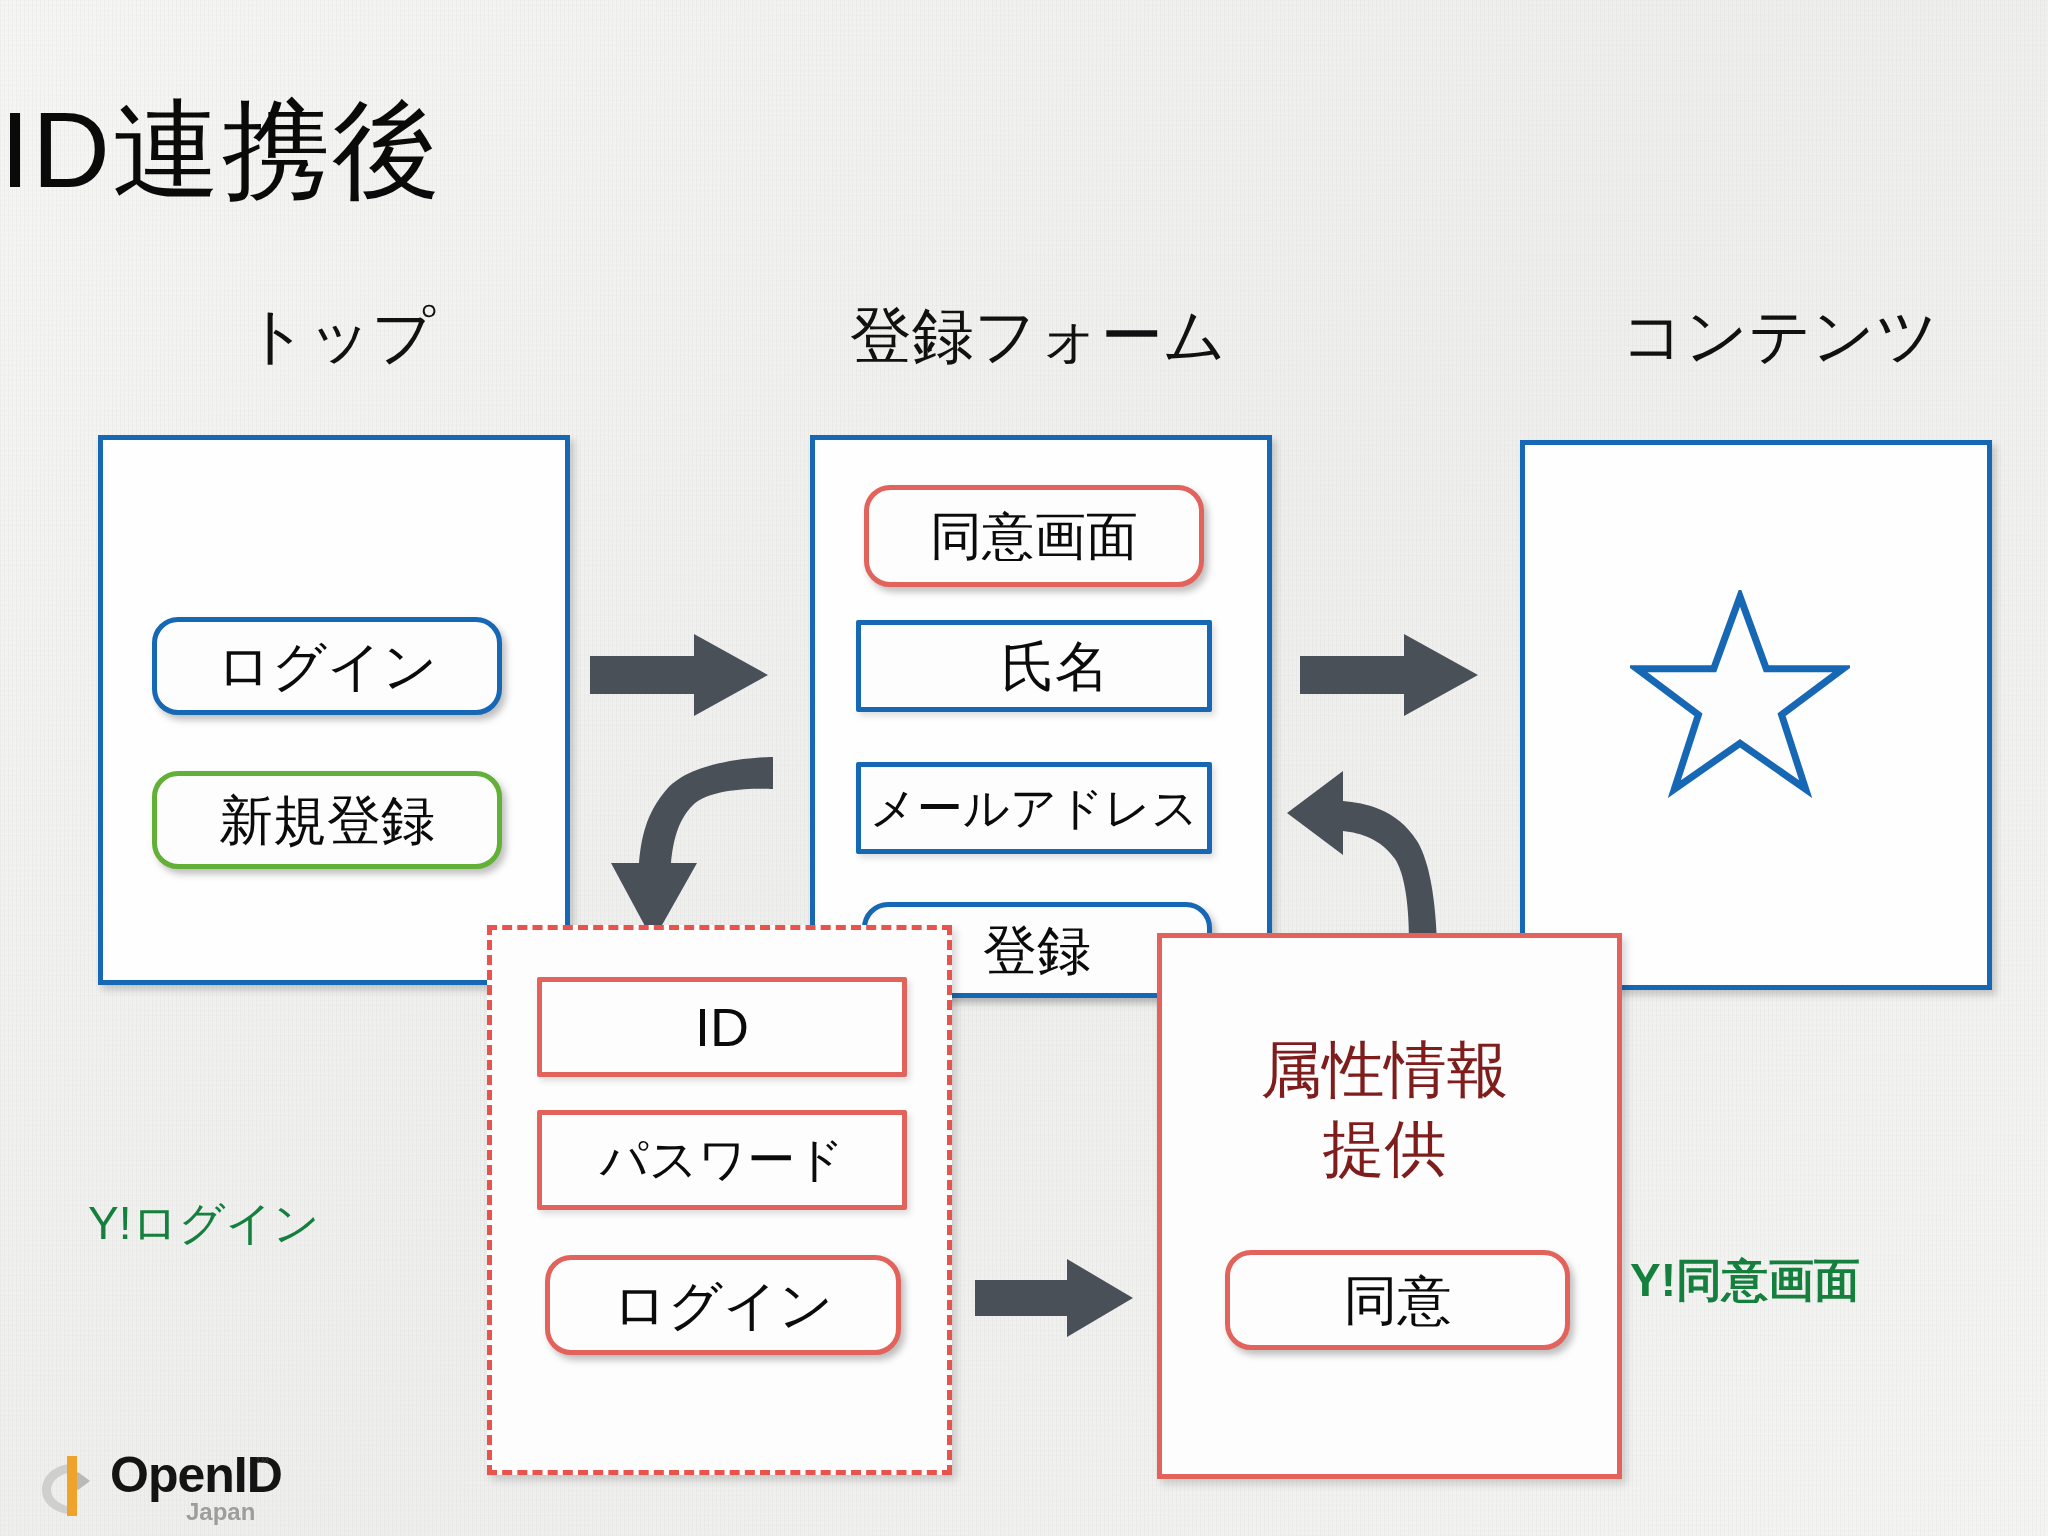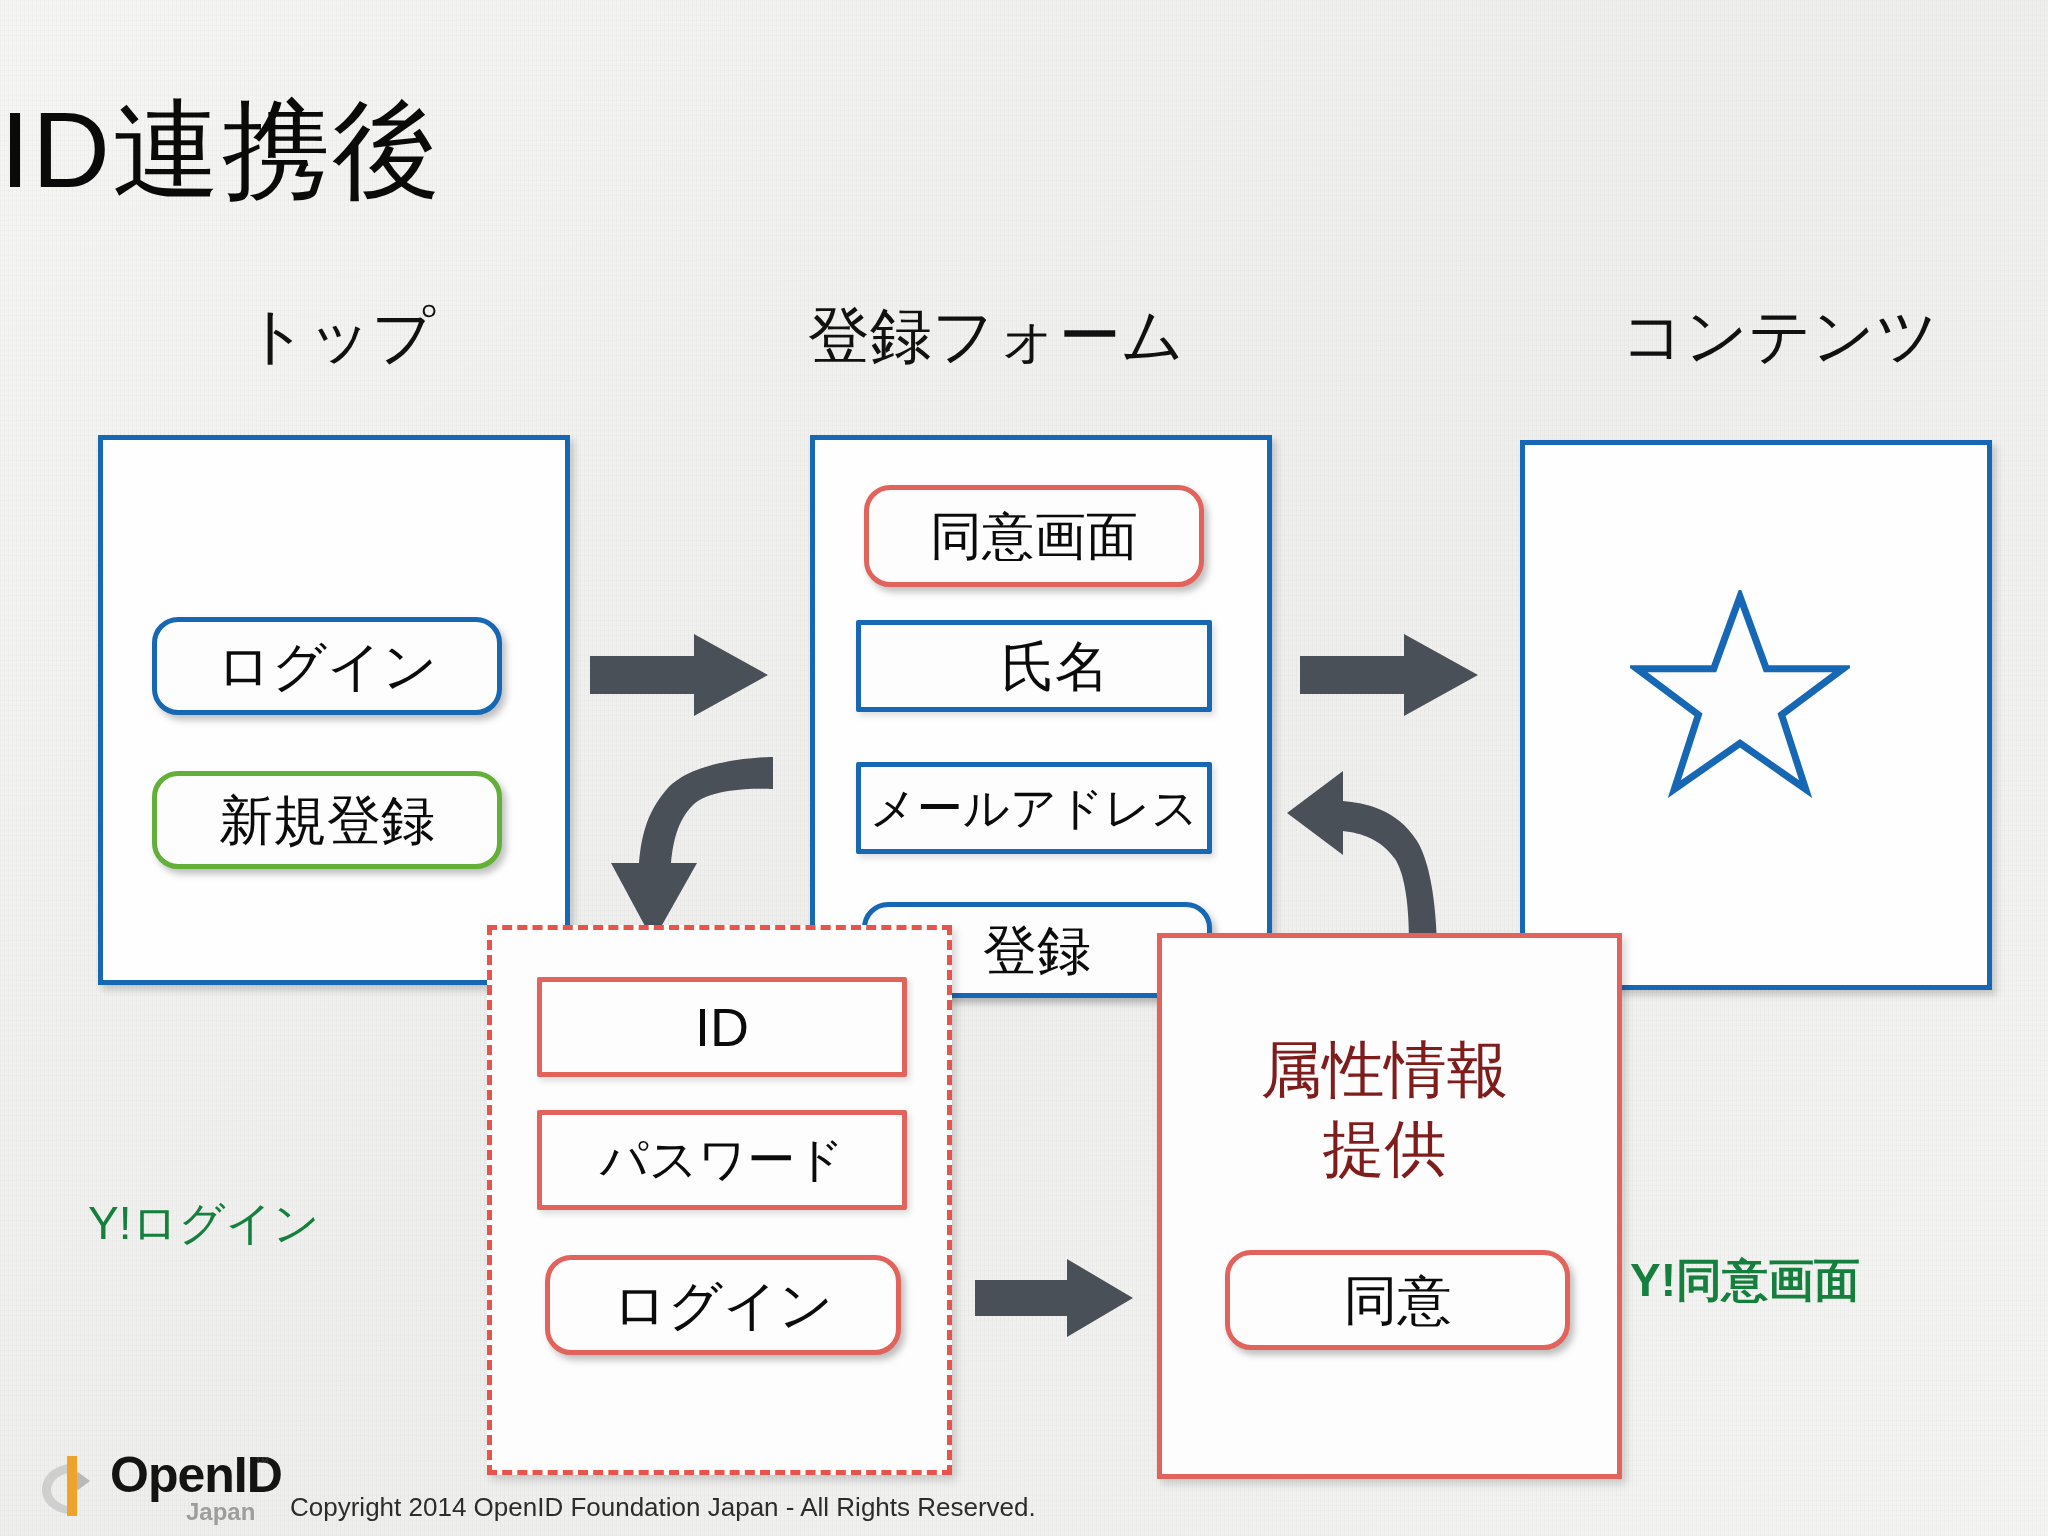--- a/index.html
+++ b/index.html
@@ -26,21 +26,21 @@
     left:0;top:88px;width:2048px;
     font-size:108px;line-height:1.15;font-weight:400;letter-spacing:2px;
     color:#0a0a0a;
   }
 
   
   .col-caption{
     font-size:62px;line-height:1;font-weight:400;color:#111;text-align:center;
   }
   #caption-top{left:100px;top:305px;width:480px;}
-  #caption-form{left:726px;top:305px;width:540px;}
+  #caption-form{left:768px;top:305px;width:540px;}
   #caption-contents{left:1520px;top:305px;width:520px;}
 
   
   .corner-caption{font-size:46px;line-height:1;color:#15803d;}
   #caption-ylogin{left:88px;top:1200px;}
   #caption-yconsent{left:1630px;top:1257px;font-weight:bold;}
 
   
   .screen{
     background:#fefefe;
@@ -193,14 +193,13 @@
   <div id="openid-logo">
     <svg id="openid-mark" viewBox="0 0 66 64">
       <path d="M30,10 C14,13 4,23 4,36 C4,48 14,57 29,60 L29,52 C19,49 13,43 13,36 C13,28 20,21 30,19 Z" fill="#cfcfcf"></path>
       <path d="M34,22 L40,18 L52,27 L40,36 L34,32 Z" fill="#b9b9b9"></path>
       <rect x="29" y="2" width="10" height="60" fill="#f0a32a"></rect>
     </svg>
     <div id="openid-wordmark">OpenID</div>
     <div id="openid-tm">™</div>
     <div id="openid-sub">Japan</div>
   </div>
-  <div id="copyright">Copyright  2014  OpenID Foundation Japan - All Rights Reserved.</div>
 </div>
 
 </body></html>

